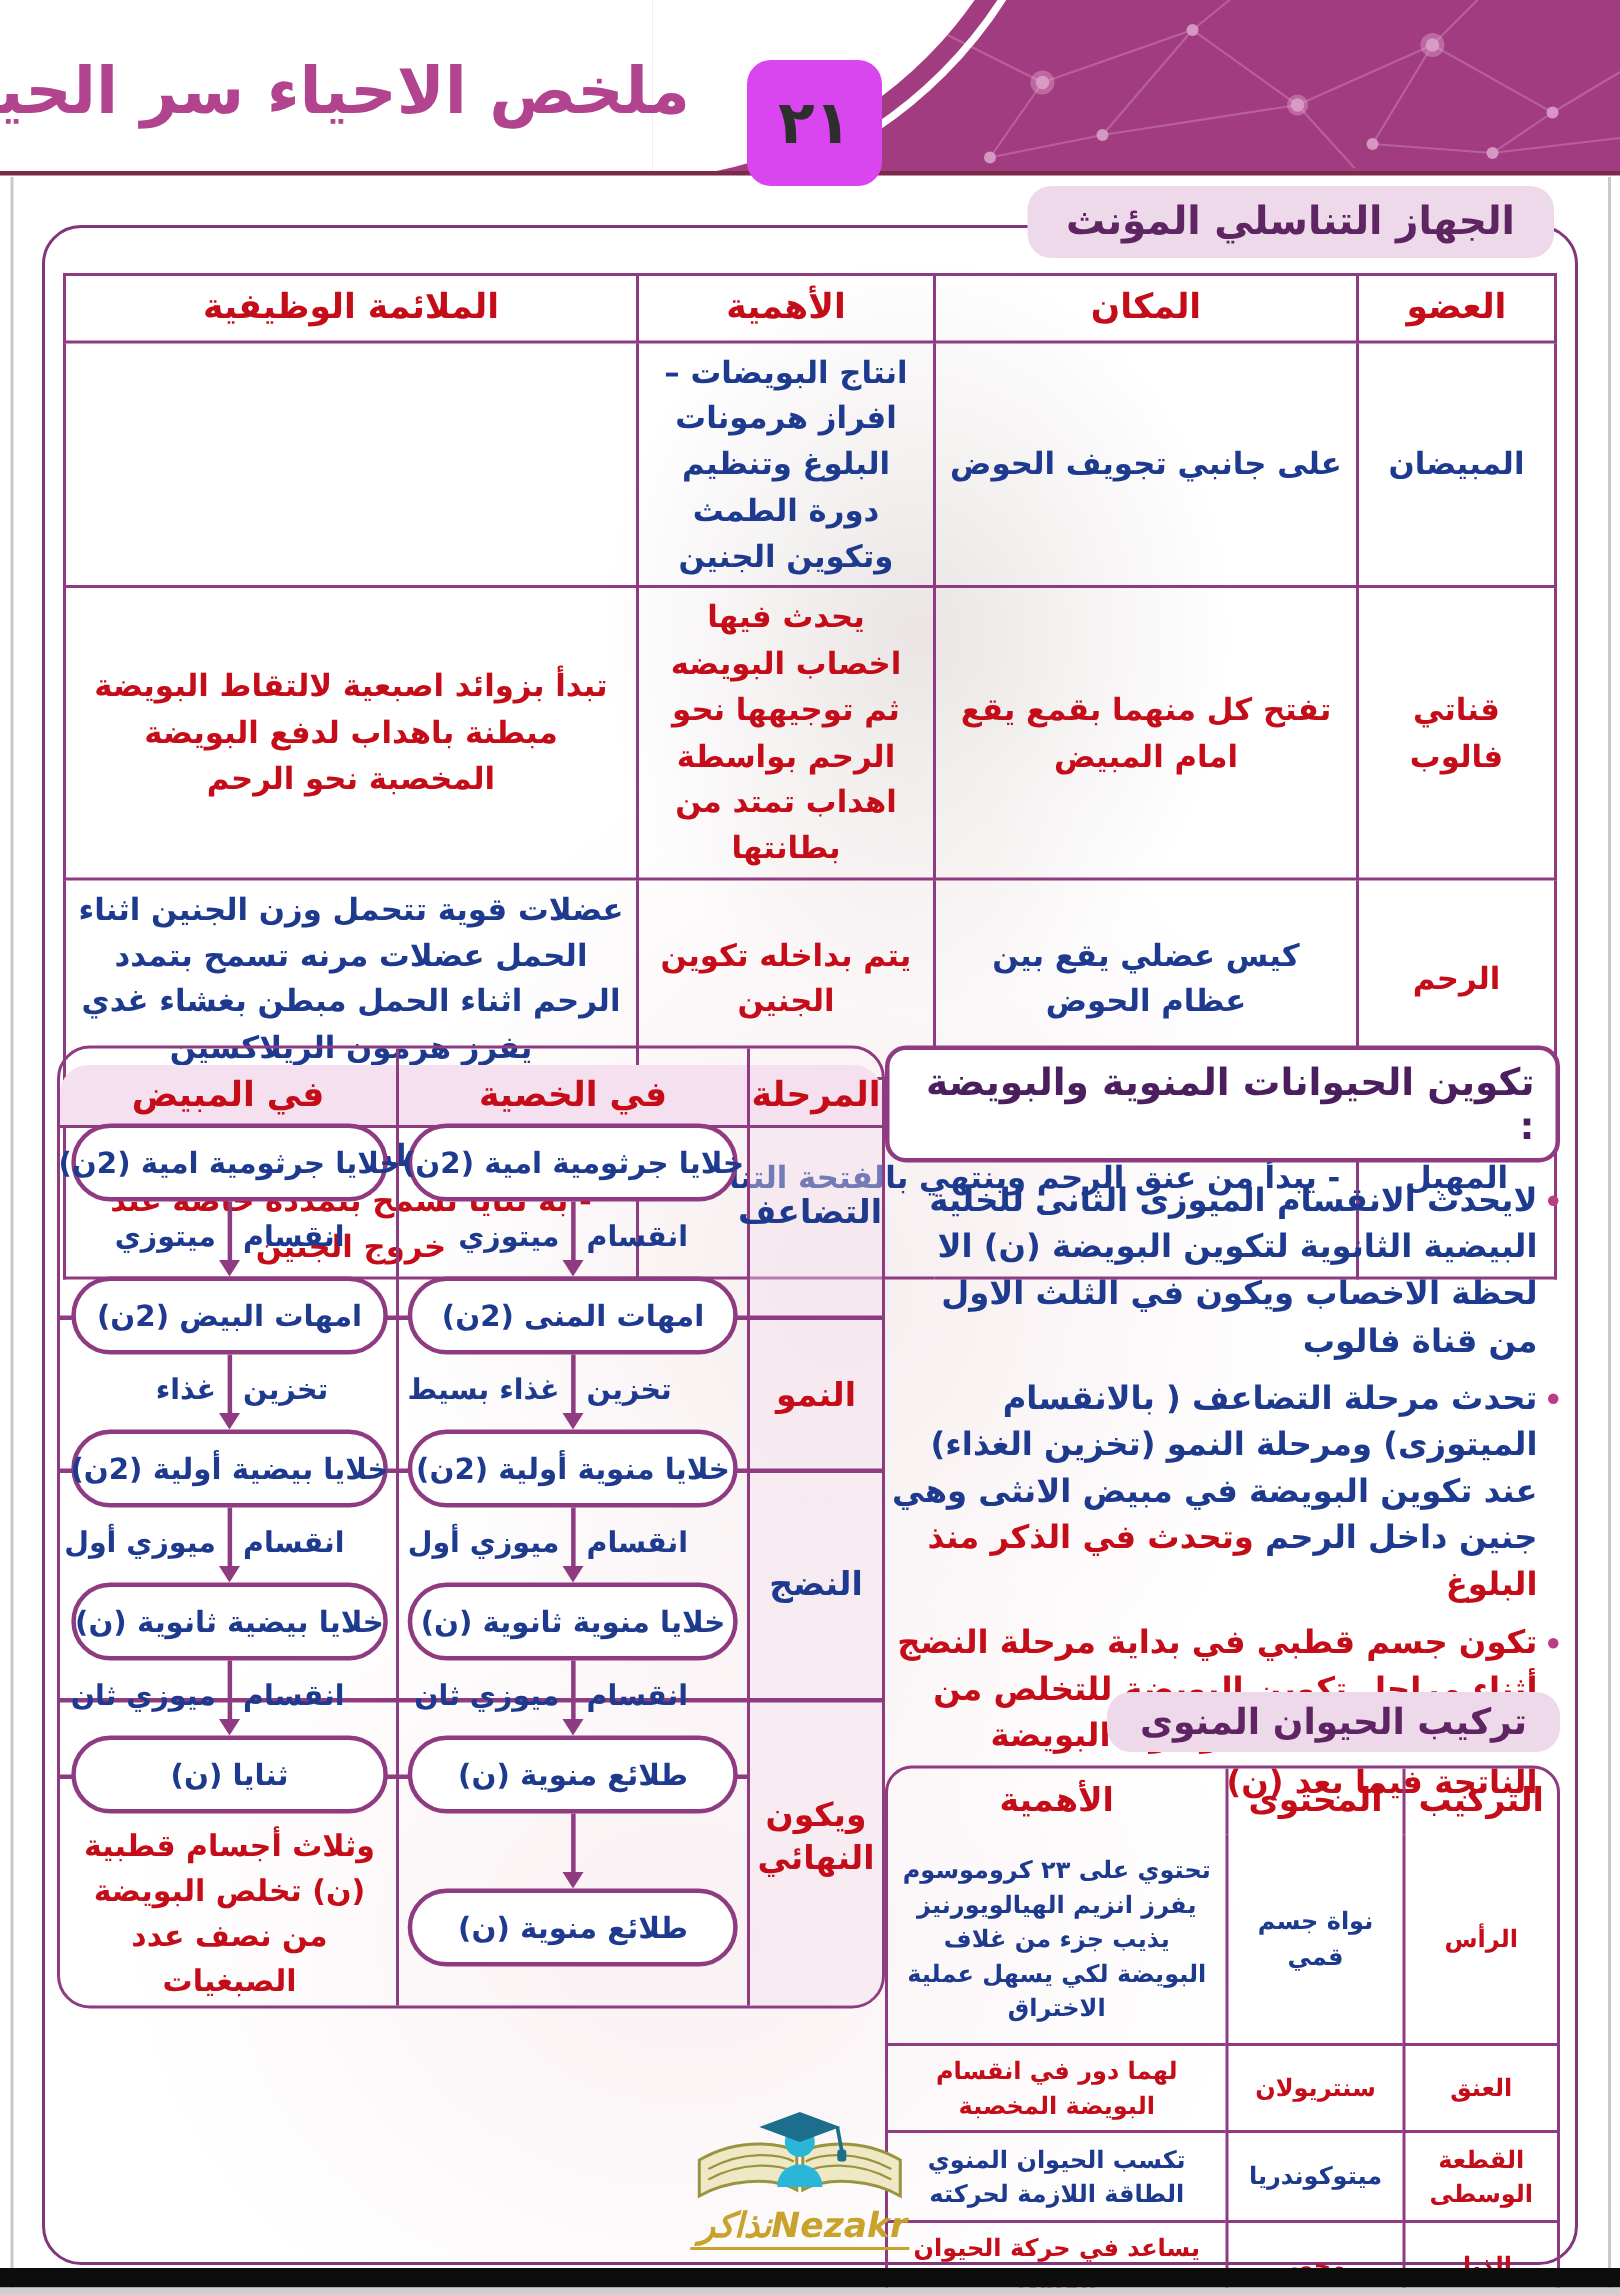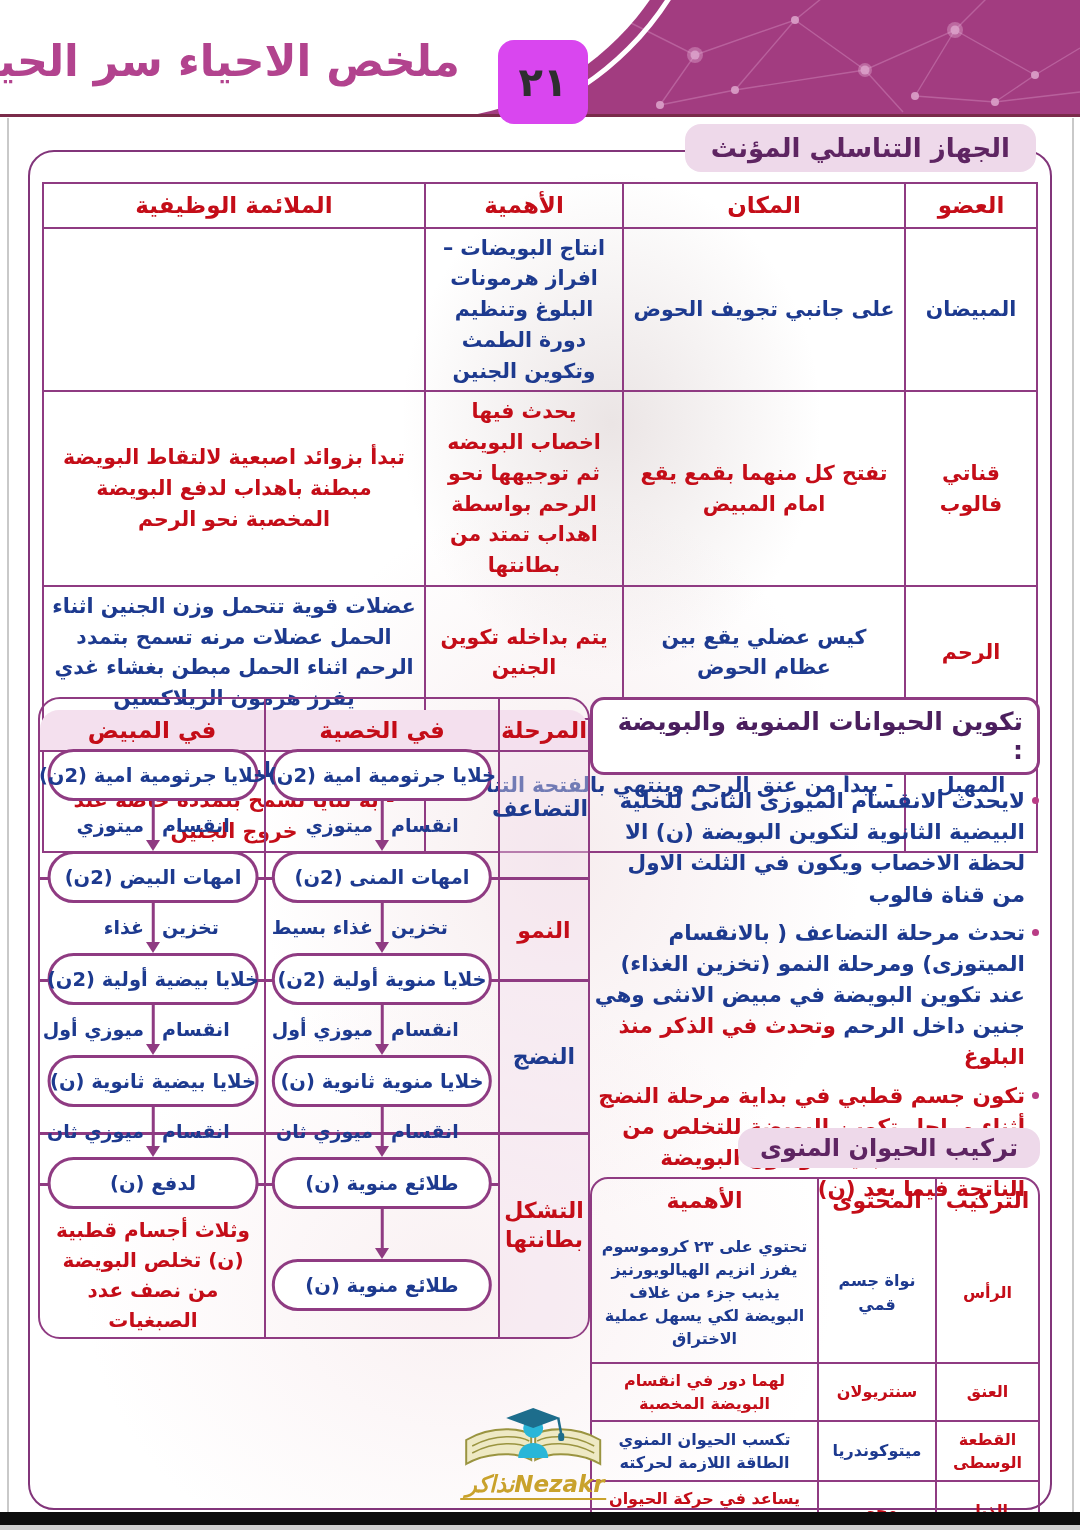--- a/index.html
+++ b/index.html
@@ -226,21 +226,21 @@
       <div class="vline vline1"></div>
       <div class="vline vline2"></div>
 
       <div class="fh fh-stage">المرحلة</div>
       <div class="fh fh-testis">في الخصية</div>
       <div class="fh fh-ovary">في المبيض</div>
 
       <div class="stage st1 blue">التضاعف</div>
       <div class="stage st2 red">النمو</div>
       <div class="stage st3 blue">النضج</div>
-      <div class="stage st4 red">التشكل بطانتها</div>
+      <div class="stage st4 red">ويكون النهائي</div>
 
       <div class="fcol col-testis">
         <div class="node n1">خلايا جرثومية امية (2ن)</div>
         <div class="conn c1">
           <span class="conn-line"></span>
           <span class="conn-arrow"></span>
           <span class="lbl lbl-r">انقسام</span>
           <span class="lbl lbl-l">ميتوزي</span>
         </div>
         <div class="node n2">امهات المنى  (2ن)</div>
@@ -294,21 +294,21 @@
           <span class="lbl lbl-r">انقسام</span>
           <span class="lbl lbl-l">ميوزي أول</span>
         </div>
         <div class="node n4">خلايا بيضية ثانوية  (ن)</div>
         <div class="conn c4">
           <span class="conn-line"></span>
           <span class="conn-arrow"></span>
           <span class="lbl lbl-r">انقسام</span>
           <span class="lbl lbl-l">ميوزي ثان</span>
         </div>
-        <div class="node n5">لدفع (ن)</div>
+        <div class="node n5">ثنايا (ن)</div>
         <div class="polar-note">وثلاث أجسام قطبية (ن) تخلص البويضة من نصف عدد الصبغيات</div>
       </div>
     </section>
 
     <section class="formation">
       <div class="pill pill-outline">تكوين الحيوانات المنوية والبويضة :</div>
       <div class="bullets">
         <div class="bullet">
           <span class="dot"></span>
           <span class="blue">لايحدث الانقسام الميوزى الثانى للخلية البيضية الثانوية لتكوين البويضة (ن) الا لحظة الاخصاب ويكون في الثلث الاول من قناة فالوب</span><span class="red"></span>

